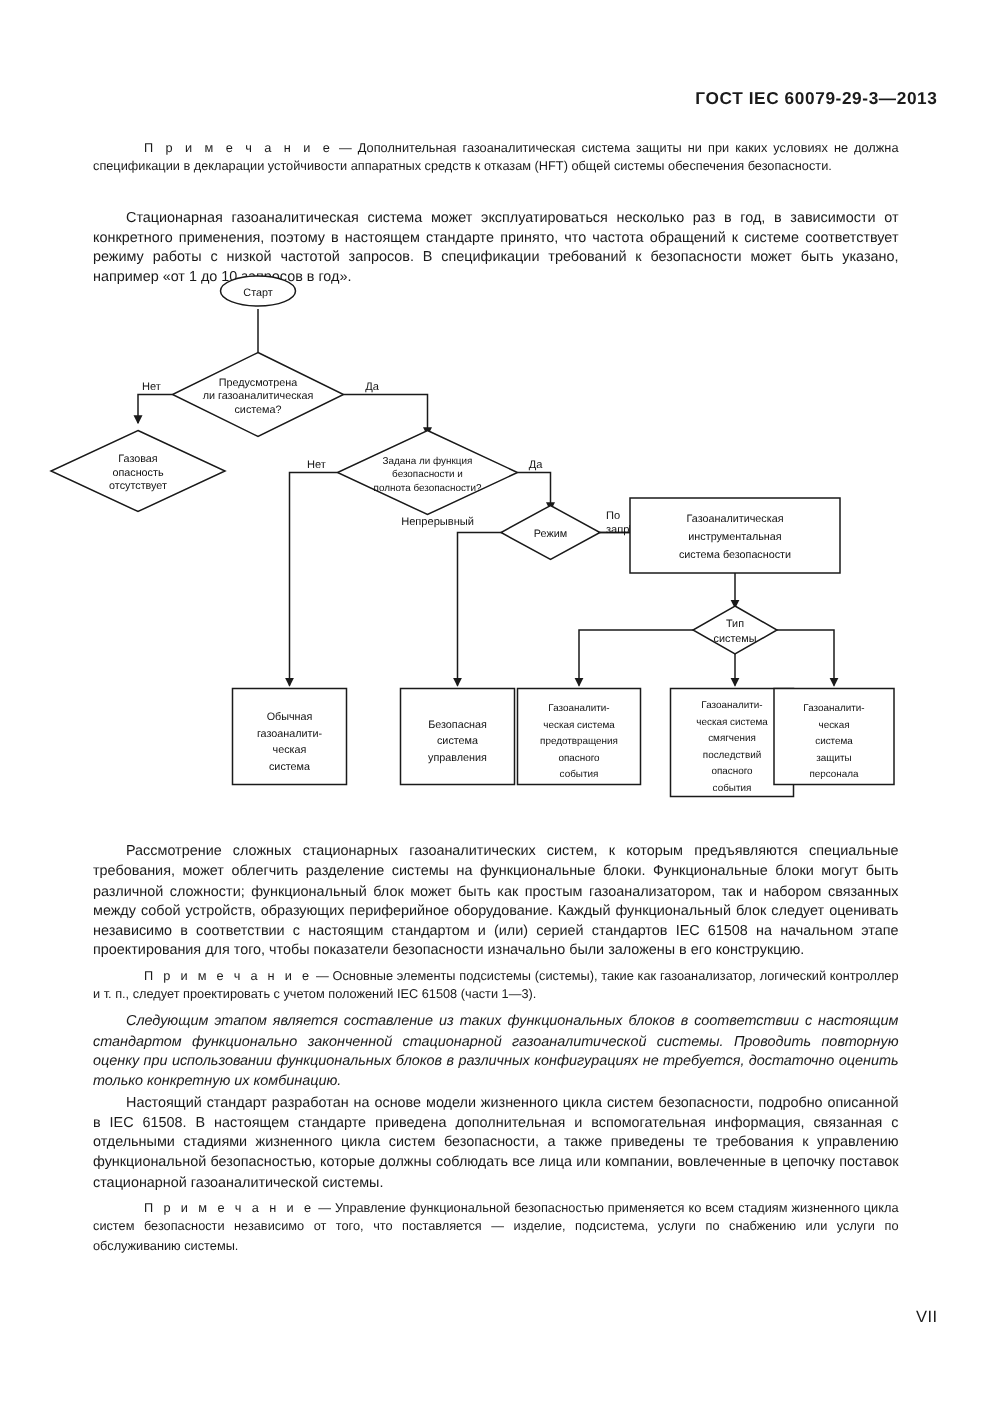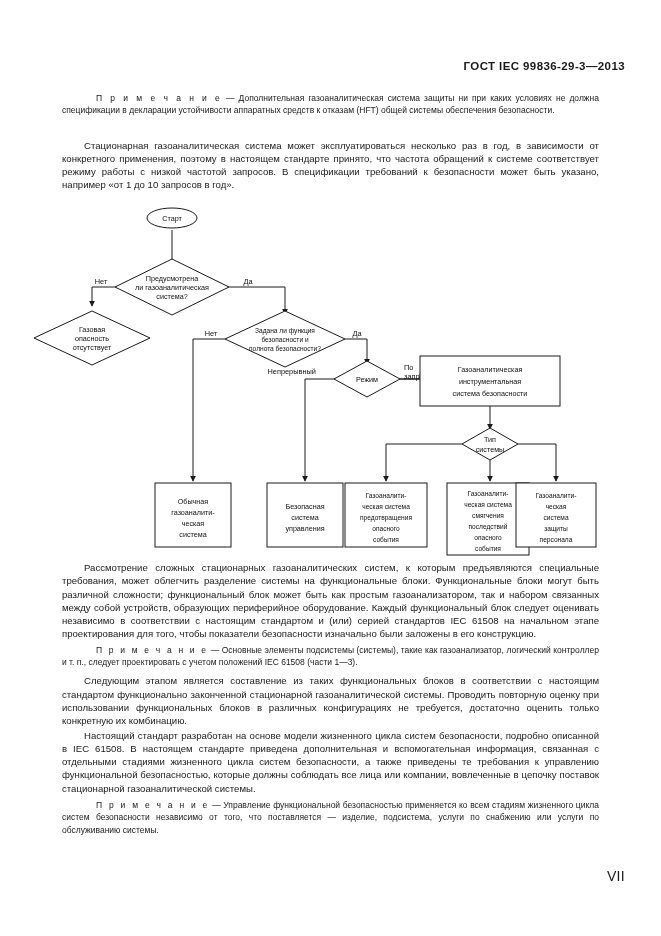--- a/index.html
+++ b/index.html
@@ -54,21 +54,21 @@
   .note-lead {
     letter-spacing: 2.1px;
     margin-left: 12px;
   }
   .blk { margin-bottom: 0px; }
 
   
   .flow {
     position: absolute;
     left: 0;
-    top: 204px;
+    top: 180px;
     width: 661px;
     height: 352px;
   }
   .flow svg { display: block; }
 
   .nodelabel {
     font-family: "Liberation Sans", sans-serif;
     font-size: 7.2px;
     fill: #111;
   }
@@ -87,30 +87,30 @@
     fill: none;
     stroke: #1a1a1a;
     stroke-width: 1;
   }
 
   
   .page-number {
     position: absolute;
     right: 36px;
     bottom: 52px;
-    font-size: 14px;
+    font-size: 11px;
     letter-spacing: 0.3px;
   }
 </style>
 </head>
 <body>
 
 <div class="page">
 
-  <div class="doc-header">ГОСТ  IEC 99836-29-3—2013</div>
+  <div class="doc-header">ГОСТ  IEC 60079-29-3—2013</div>
 
   <div class="body-text" style="top:92px;">
     <p class="note blk"><span class="note-lead">П р и м е ч а н и е</span><span> — Дополнительная газоаналитическая система защиты ни при каких условиях не должна спецификации в декларации устойчивости аппаратных средств к отказам (HFT) общей системы обеспечения безопасности.</span></p>
     <p style="margin-top:22px;">Стационарная газоаналитическая система может эксплуатироваться несколько раз в год, в зависимости от конкретного применения, поэтому в настоящем стандарте принято, что частота обращений к системе соответствует режиму работы с низкой частотой запросов. В спецификации требований к безопасности может быть указано, например «от 1 до 10 запросов в год».</p>
   </div>
 
   <div class="flow">
     <svg width="661" height="352" viewBox="0 0 661 352" xmlns="http://www.w3.org/2000/svg">
       <defs>
         <marker id="arrow" markerWidth="8" markerHeight="8" refX="5.2" refY="3" orient="auto">
@@ -209,20 +209,20 @@
       <text class="nodelabel sm" x="556" y="305" text-anchor="middle">ческая</text>
       <text class="nodelabel sm" x="556" y="316" text-anchor="middle">система</text>
       <text class="nodelabel sm" x="556" y="327" text-anchor="middle">защиты</text>
       <text class="nodelabel sm" x="556" y="338" text-anchor="middle">персонала</text>
     </svg>
   </div>
 
   <div class="body-text" style="top:561px;">
     <p class="blk">Рассмотрение сложных стационарных газоаналитических систем, к которым предъявляются специальные требования, может облегчить разделение системы на функциональные блоки. Функциональные блоки могут быть различной сложности; функциональный блок может быть как простым газоанализатором, так и набором связанных между собой устройств, образующих периферийное оборудование. Каждый функциональный блок следует оценивать независимо в соответствии с настоящим стандартом и (или) серией стандартов IEC 61508 на начальном этапе проектирования для того, чтобы показатели безопасности изначально были заложены в его конструкцию.</p>
     <p class="note blk" style="margin-top:3px;"><span class="note-lead">П р и м е ч а н и е</span><span> — Основные  элементы  подсистемы (системы), такие как газоанализатор,  логический контроллер и т. п., следует проектировать с учетом положений IEC 61508 (части 1—3).</span></p>
-    <p style="margin-top:6px;">Следующим этапом является составление из таких функциональных блоков в соответствии с настоящим стандартом функционально законченной стационарной газоаналитической системы. Проводить повторную оценку при использовании функциональных блоков в различных конфигурациях не требуется, достаточно оценить только конкретную их комбинацию.</p>
+    <p style="margin-top:6px;font-style:italic;">Следующим этапом является составление из таких функциональных блоков в соответствии с настоящим стандартом функционально законченной стационарной газоаналитической системы. Проводить повторную оценку при использовании функциональных блоков в различных конфигурациях не требуется, достаточно оценить только конкретную их комбинацию.</p>
     <p style="margin-top:1px;">Настоящий стандарт разработан на основе модели жизненного цикла систем безопасности, подробно описанной в IEC 61508. В настоящем стандарте приведена дополнительная и вспомогательная информация, связанная с отдельными стадиями жизненного цикла систем безопасности, а также приведены те требования к управлению функциональной безопасностью, которые должны соблюдать все лица или компании, вовлеченные в цепочку поставок стационарной газоаналитической системы.</p>
     <p class="note blk" style="margin-top:4px;"><span class="note-lead">П р и м е ч а н и е</span><span> — Управление функциональной безопасностью применяется ко всем стадиям жизненного цикла систем безопасности независимо от того, что поставляется — изделие, подсистема, услуги по снабжению или услуги по обслуживанию системы.</span></p>
   </div>
 
   <div class="page-number">VII</div>
 
 </div>
 
 </body></html>

